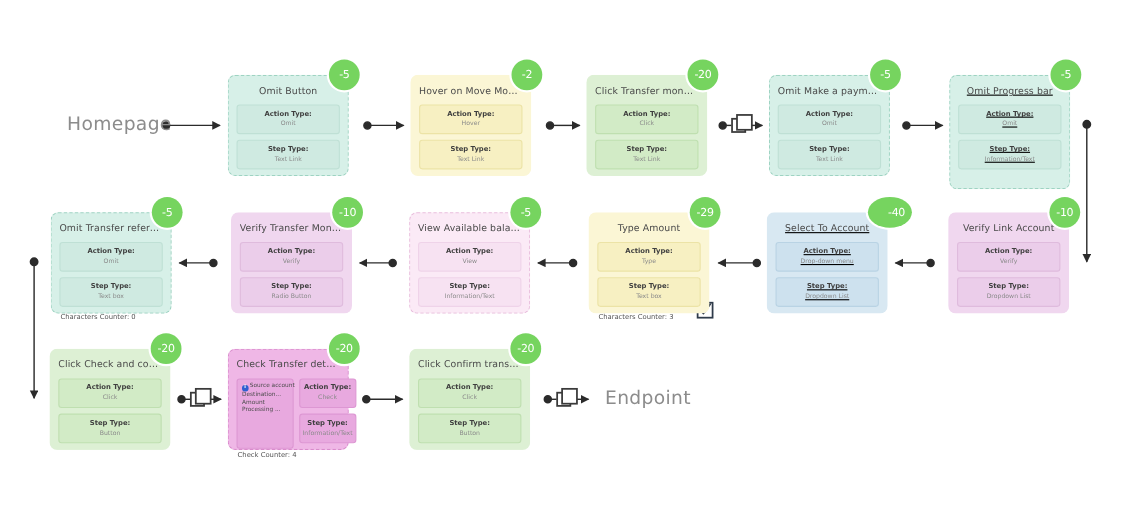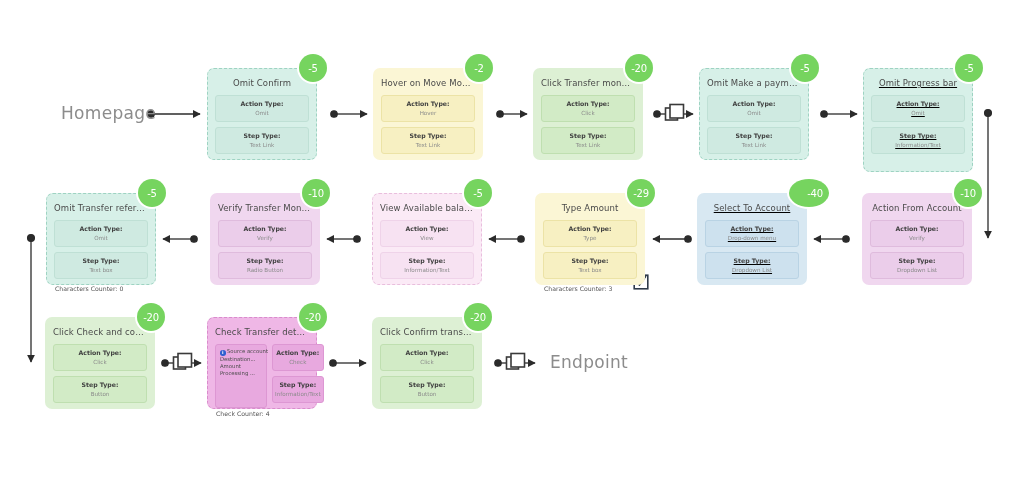--- a/index.html
+++ b/index.html
@@ -209,21 +209,21 @@
       <rect x="1.2" y="1.2" width="13.6" height="13.6" fill="#ffffff" stroke="#2f3b4a" stroke-width="1.6"></rect>
       <path d="M3.6,7.8 L6.4,11 L12.6,2.6" fill="none" stroke="#2f3b4a" stroke-width="1.7" stroke-linecap="round" stroke-linejoin="round"></path>
     </svg>
   </div>
 
   <div class="biglabel" style="left:61px;top:103px;">Homepage</div>
   <div class="biglabel" style="left:550px;top:352px;">Endpoint</div>
 
   <div id="nodes">
       <div class="node t-mint dashed" style="left: 207px; top: 68px; width: 110px; height: 92px;">
-        <div class="node-title">Omit Confirm</div>
+        <div class="node-title">Omit Button</div>
         <div class="field">
           <div class="k">Action Type:</div>
           <div class="v">Omit</div>
         </div>
         <div class="field">
           <div class="k">Step Type:</div>
           <div class="v">Text Link</div>
         </div>
       </div>
       <div class="badge" style="left: 299px; top: 54px; background: rgb(118, 212, 95);">-5</div>
@@ -331,21 +331,21 @@
           <div class="k">Action Type:</div>
           <div class="v">Drop-down menu</div>
         </div>
         <div class="field">
           <div class="k">Step Type:</div>
           <div class="v">Dropdown List</div>
         </div>
       </div>
       <div class="badge" style="left: 789px; top: 179px; background: rgb(118, 212, 95); padding-left: 12px;">-40</div>
       <div class="node t-purple solid" style="left: 862px; top: 193px; width: 110px; height: 92px;">
-        <div class="node-title">Action From Account</div>
+        <div class="node-title">Verify Link Account</div>
         <div class="field">
           <div class="k">Action Type:</div>
           <div class="v">Verify</div>
         </div>
         <div class="field">
           <div class="k">Step Type:</div>
           <div class="v">Dropdown List</div>
         </div>
       </div>
       <div class="badge" style="left: 954px; top: 179px; background: rgb(118, 212, 95);">-10</div>

